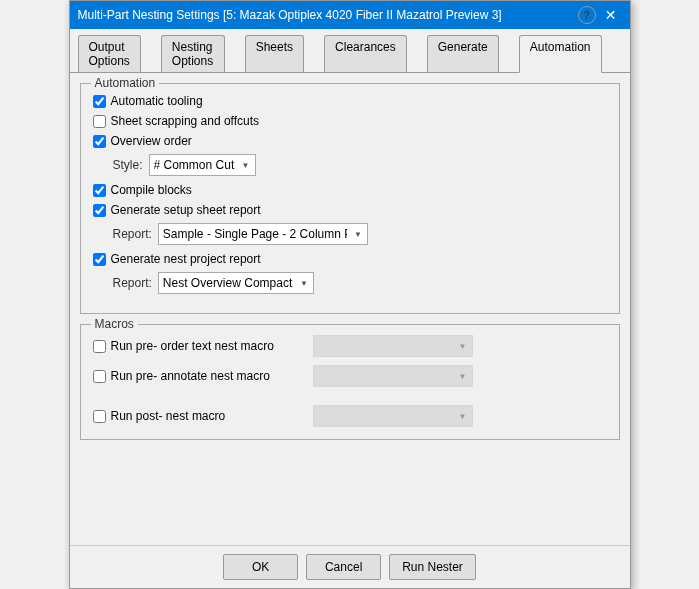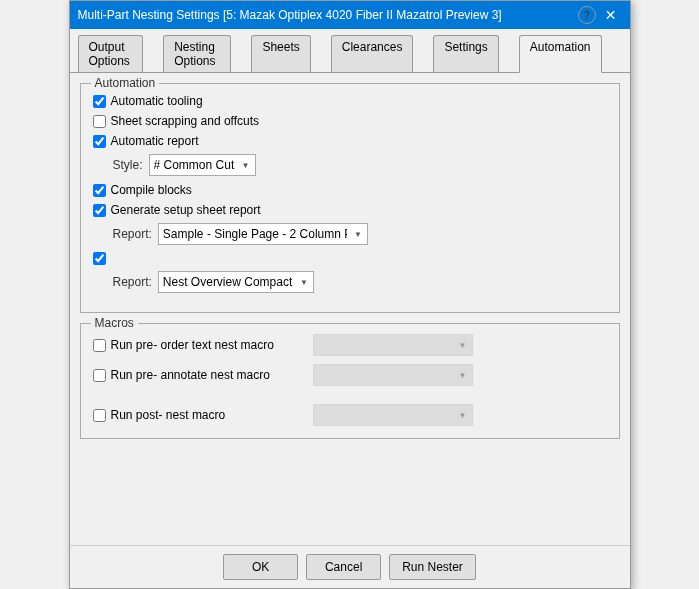--- a/index.html
+++ b/index.html
@@ -247,21 +247,21 @@
     <div class="tab">
       <span>Nesting Options</span>
     </div>
     <div class="tab">
       <span>Sheets</span>
     </div>
     <div class="tab">
       <span>Clearances</span>
     </div>
     <div class="tab">
-      <span>Settings</span>
+      <span>Generate</span>
     </div>
     <div class="tab active">
       <span>Automation</span>
     </div>
   </div>
 
   <div class="content">
 
     <div class="group-box">
       <span class="group-label">Automation</span>
@@ -276,21 +276,21 @@
       <div class="row">
         <label>
           <input type="checkbox" style="">
           <span>Sheet scrapping and offcuts</span>
         </label>
       </div>
 
       <div class="row">
         <label>
           <input type="checkbox" checked="" style="">
-          <span>Automatic report</span>
+          <span>Overview order</span>
         </label>
       </div>
 
       <div class="indented-row">
         <span class="field-label">Style:</span>
         <div class="dropdown-wrapper">
           <select class="dropdown">
             <option># Common Cut</option>
             <option>Standard</option>
             <option>Grid</option>
@@ -318,20 +318,21 @@
           <select class="dropdown">
             <option>Sample - Single Page - 2 Column Parts</option>
             <option>Sample - Single Column Parts Pace -</option>
           </select>
         </div>
       </div>
 
       <div class="row">
         <label>
           <input type="checkbox" checked="" style="">
+          <span>Generate nest project report</span>
         </label>
       </div>
 
       <div class="indented-row">
         <span class="field-label">Report:</span>
         <div class="dropdown-wrapper">
           <select class="dropdown">
             <option>Nest Overview Compact</option>
             <option>Nest Overview Full</option>
           </select>

